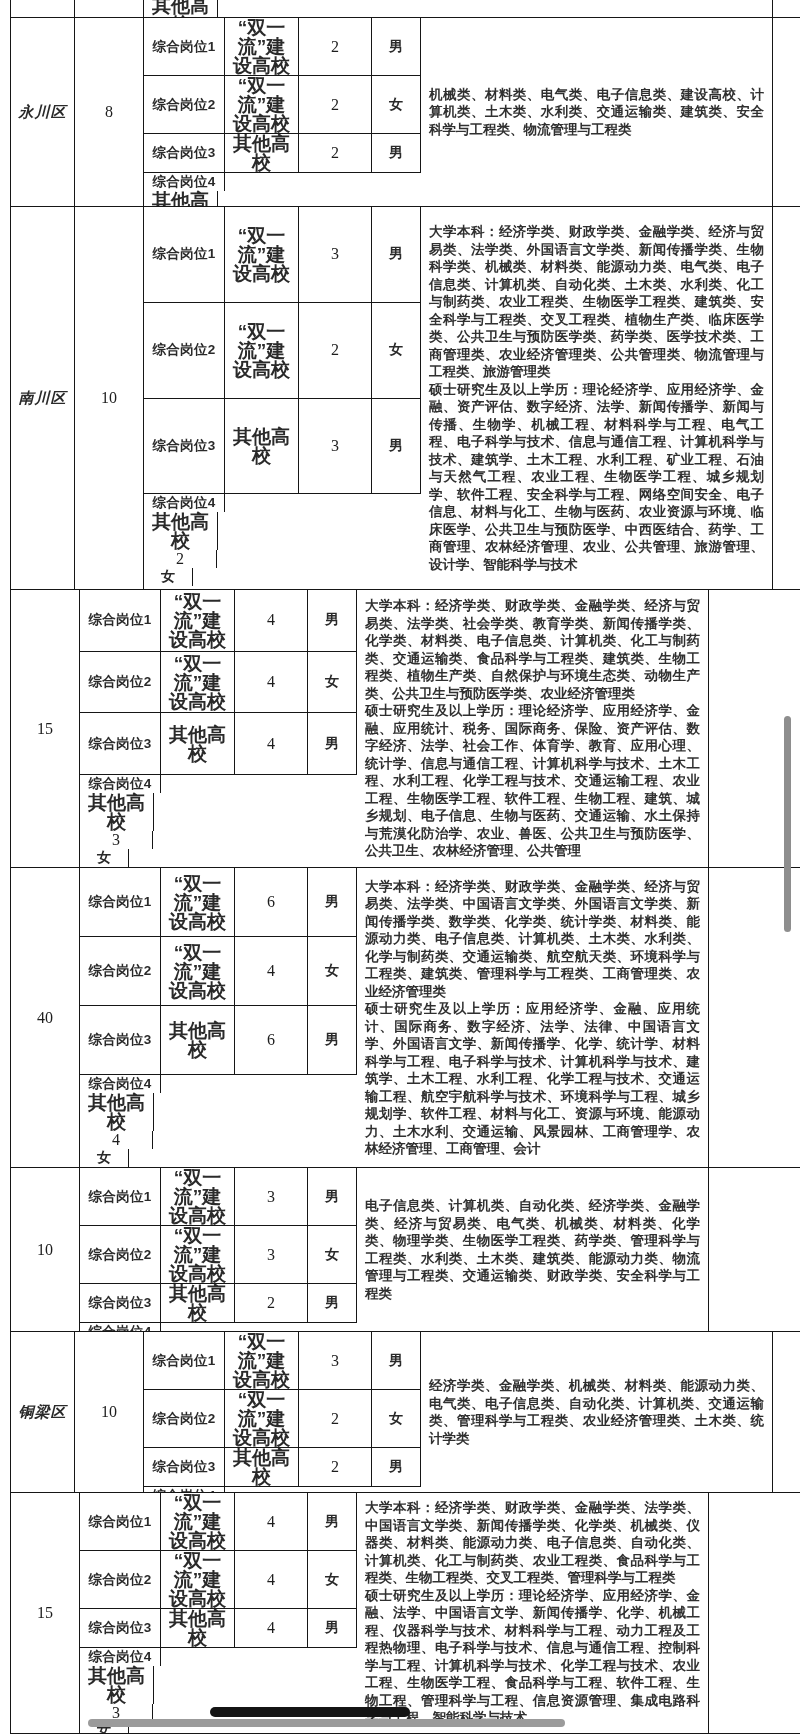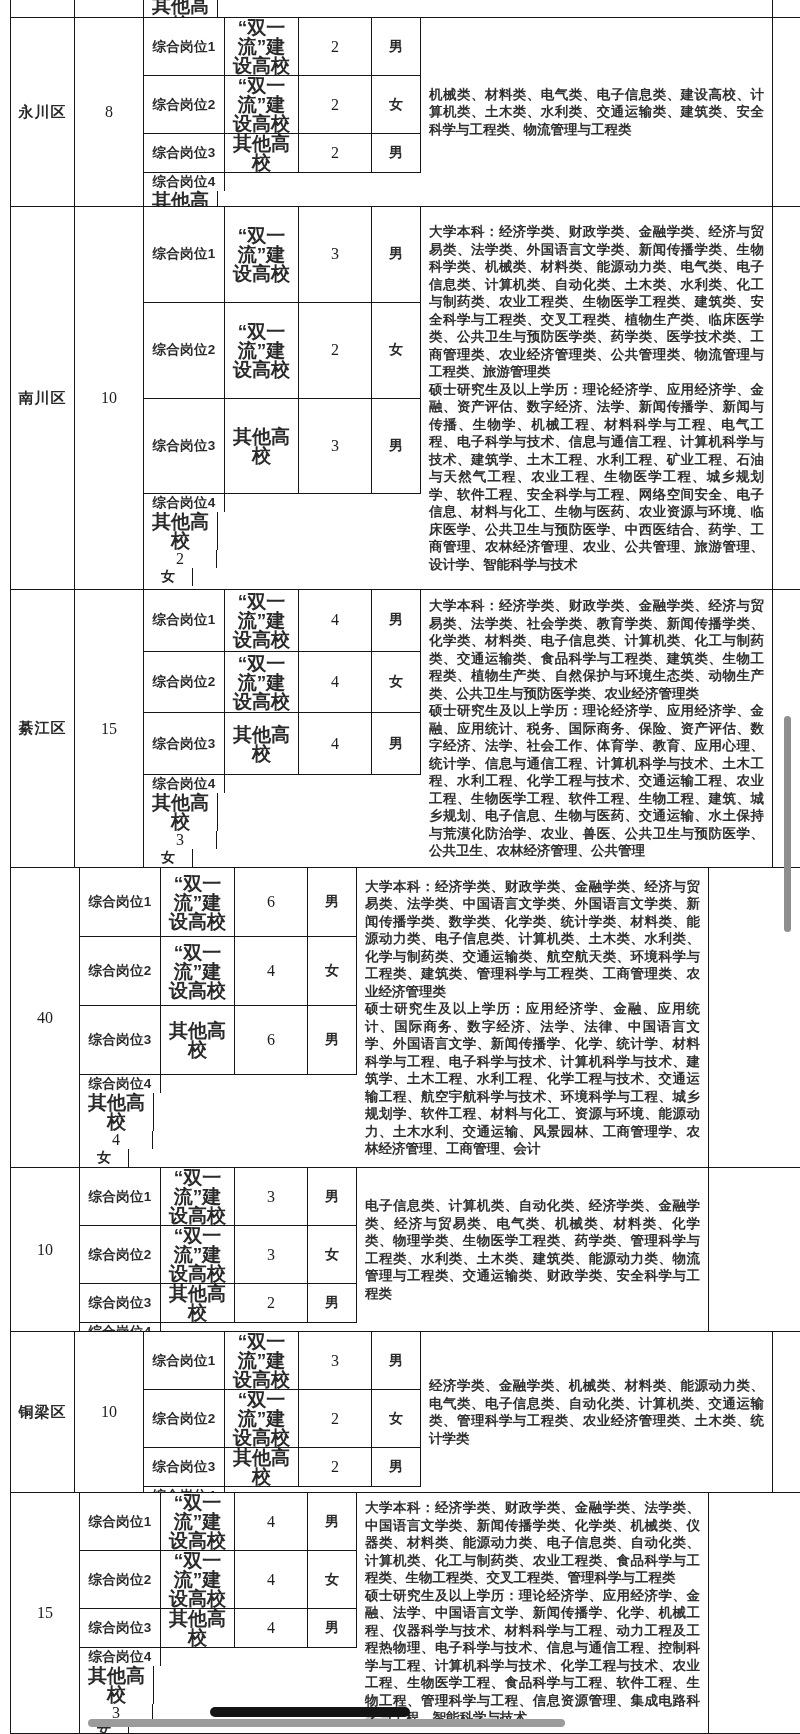--- a/index.html
+++ b/index.html
@@ -1,21 +1,21 @@
 <!DOCTYPE html>
 <html><head>
 <meta charset="utf-8">
 <style>
   html,body{margin:0;padding:0;background:#fff;}
   .page{position:relative;width:800px;height:1734px;background:#fff;overflow:hidden;
         font-family:"Liberation Sans","DejaVu Sans",sans-serif;color:#222;}
   .tbl{position:absolute;left:10px;top:0;width:790px;border-left:1.5px solid #161616;}
   .section{display:flex;border-bottom:1.5px solid #161616;overflow:hidden;box-sizing:border-box;}
   .cell{box-sizing:border-box;border-right:1.5px solid #161616;display:flex;align-items:center;justify-content:center;}
-  .c-district{width:64px;font-size:15px;font-weight:600;letter-spacing:1px;color:#2a2a2a;}
+  .c-district{width:64px;font-size:15px;font-weight:600;letter-spacing:1px;color:#2a2a2a;font-style:italic;}
   .c-total{width:69px;}
   .mid{width:277px;display:flex;flex-direction:column;}
   .midrow{display:flex;flex:1;border-bottom:1.5px solid #161616;box-sizing:border-box;}
   .midrow:last-child{border-bottom:none;flex-direction:column;}
   .c-pos{width:81px;font-size:13.5px;font-weight:600;color:#2a2a2a;letter-spacing:.3px;align-items:center;}
   .c-school{width:74px;font-size:19px;font-weight:600;color:#2a2a2a;text-align:center;
             line-height:19px;padding:0 5px;}
   .c-count{width:73px;}
   .c-gender{width:49px;font-size:14px;font-weight:600;color:#2a2a2a;}
   .num{font-family:"Liberation Serif","DejaVu Serif",serif;font-size:16px;color:#1d1d1d;}
@@ -190,23 +190,20 @@
             </div>
           </div>
         </div>
         <div class="cell c-majors">
           <div class="majors">大学本科：经济学类、财政学类、金融学类、经济与贸易类、法学类、外国语言文学类、新闻传播学类、生物科学类、机械类、材料类、能源动力类、电气类、电子信息类、计算机类、自动化类、土木类、水利类、化工与制药类、农业工程类、生物医学工程类、建筑类、安全科学与工程类、交叉工程类、植物生产类、临床医学类、公共卫生与预防医学类、药学类、医学技术类、工商管理类、农业经济管理类、公共管理类、物流管理与工程类、旅游管理类
 硕士研究生及以上学历：理论经济学、应用经济学、金融、资产评估、数字经济、法学、新闻传播学、新闻与传播、生物学、机械工程、材料科学与工程、电气工程、电子科学与技术、信息与通信工程、计算机科学与技术、建筑学、土木工程、水利工程、矿业工程、石油与天然气工程、农业工程、生物医学工程、城乡规划学、软件工程、安全科学与工程、网络空间安全、电子信息、材料与化工、生物与医药、农业资源与环境、临床医学、公共卫生与预防医学、中西医结合、药学、工商管理、农林经济管理、农业、公共管理、旅游管理、设计学、智能科学与技术</div>
         </div>
         <div class="cell c-remarks"></div>
       </div>
       <div class="section" style="height: 278px;">
-        <div class="cell c-district">
-          <span>綦江区</span>
-        </div>
         <div class="cell c-total">
           <span class="num">15</span>
         </div>
         <div class="mid">
           <div class="midrow">
             <div class="cell c-pos">
               <span>综合岗位1</span>
             </div>
             <div class="cell c-school">
               <span>“双一流”建设高校</span>

